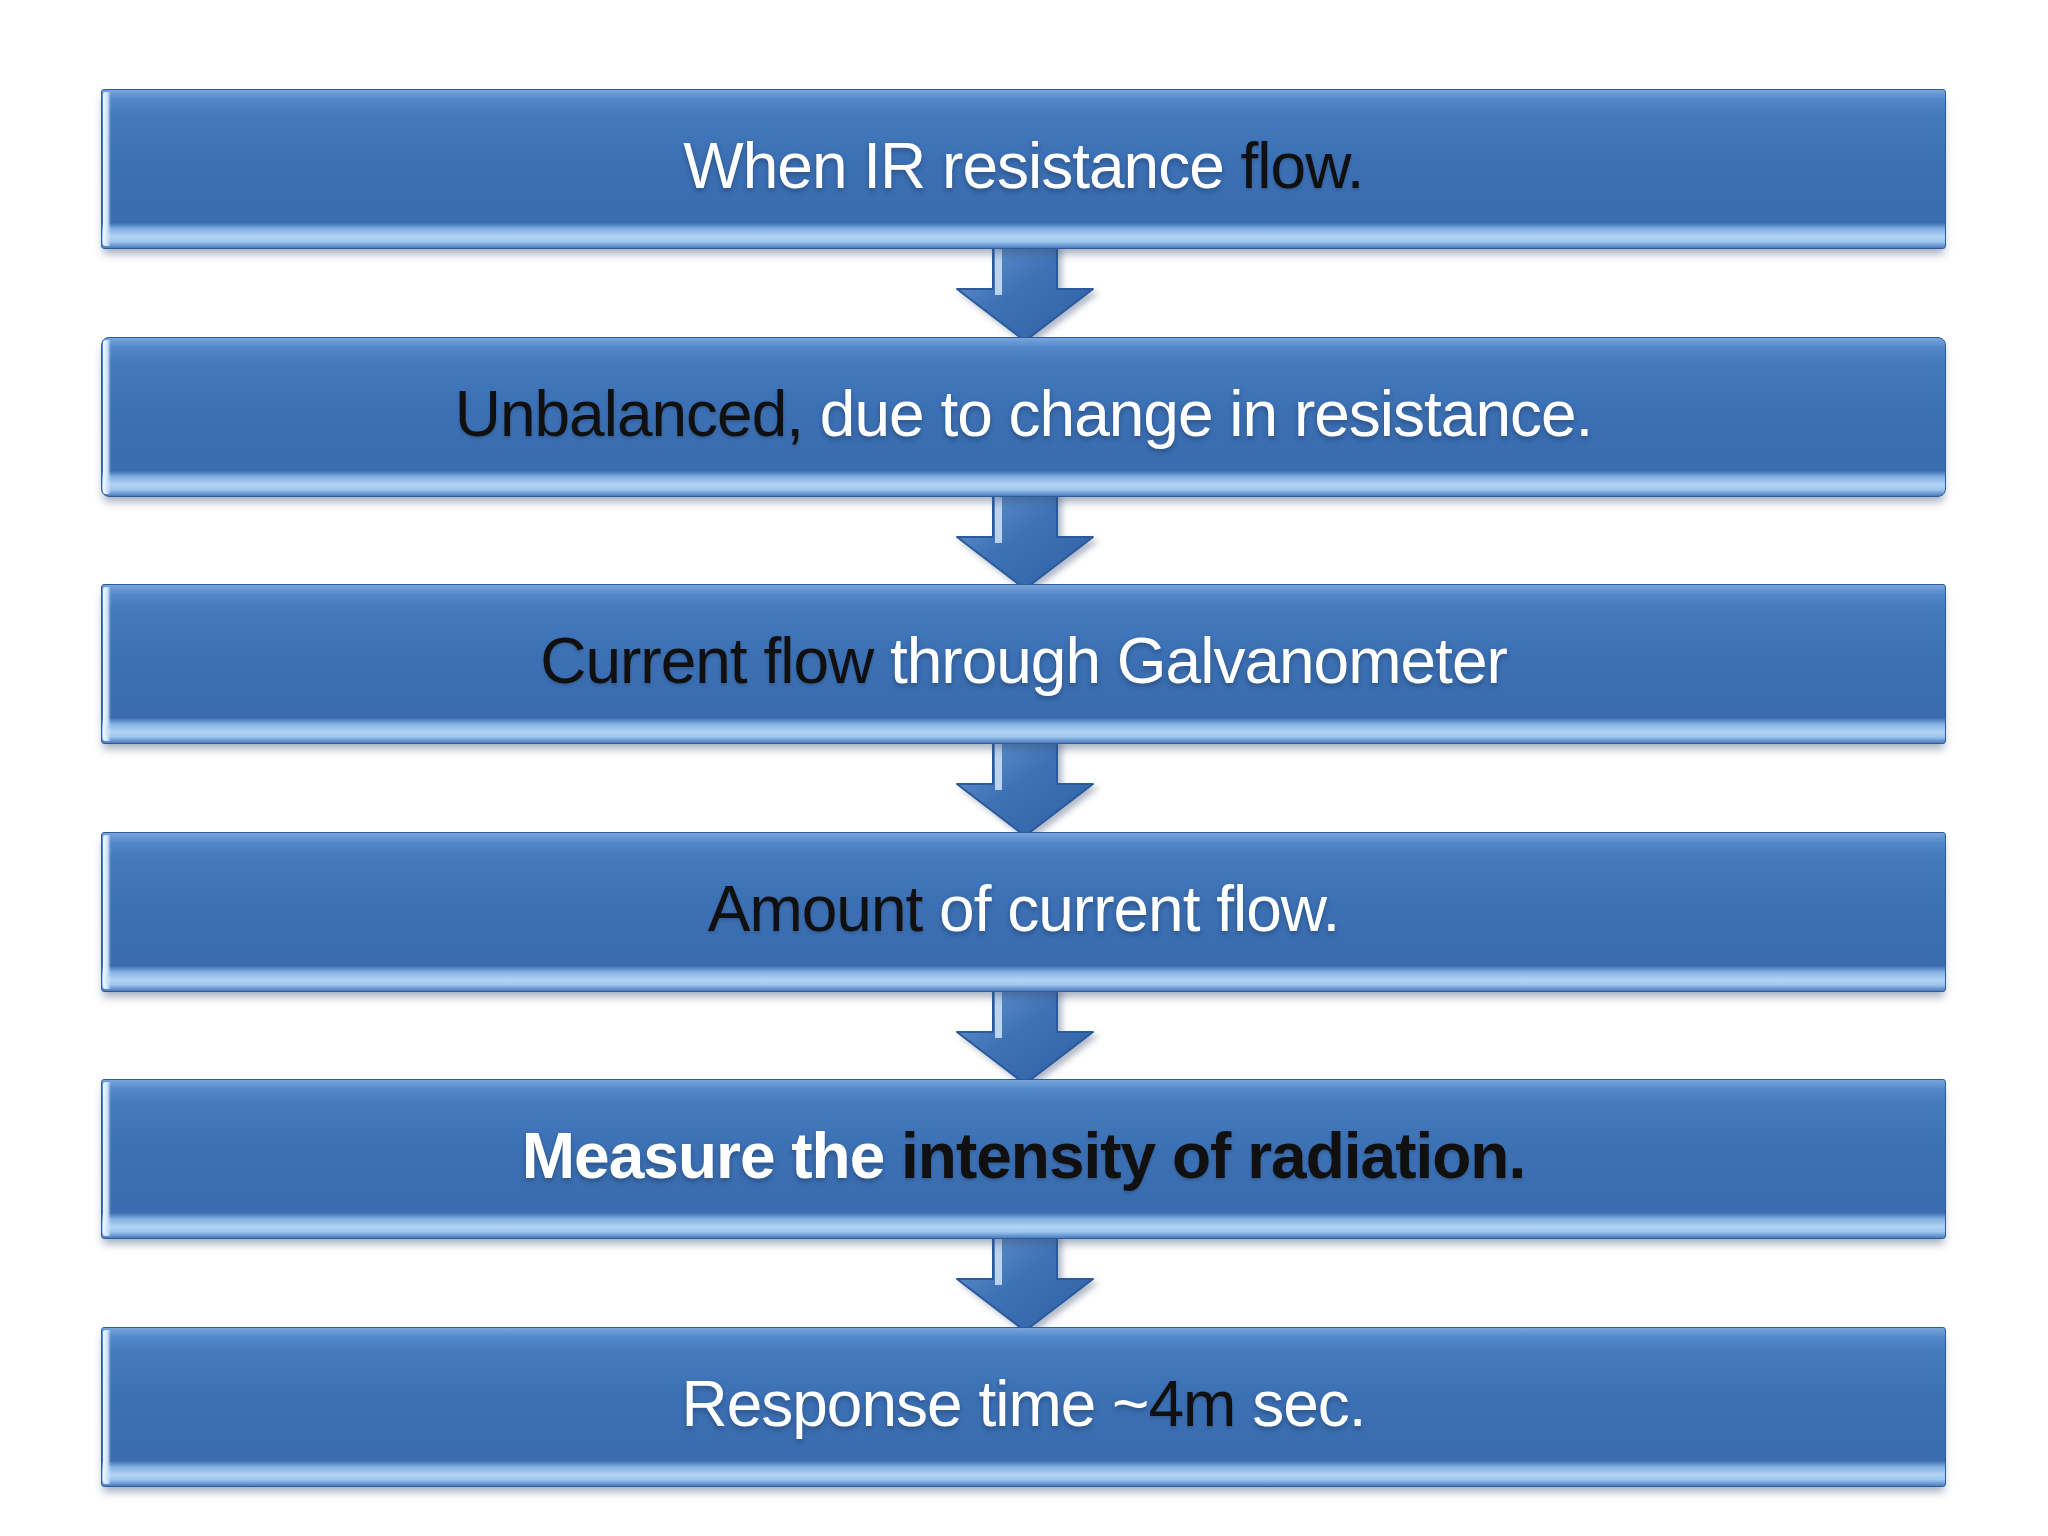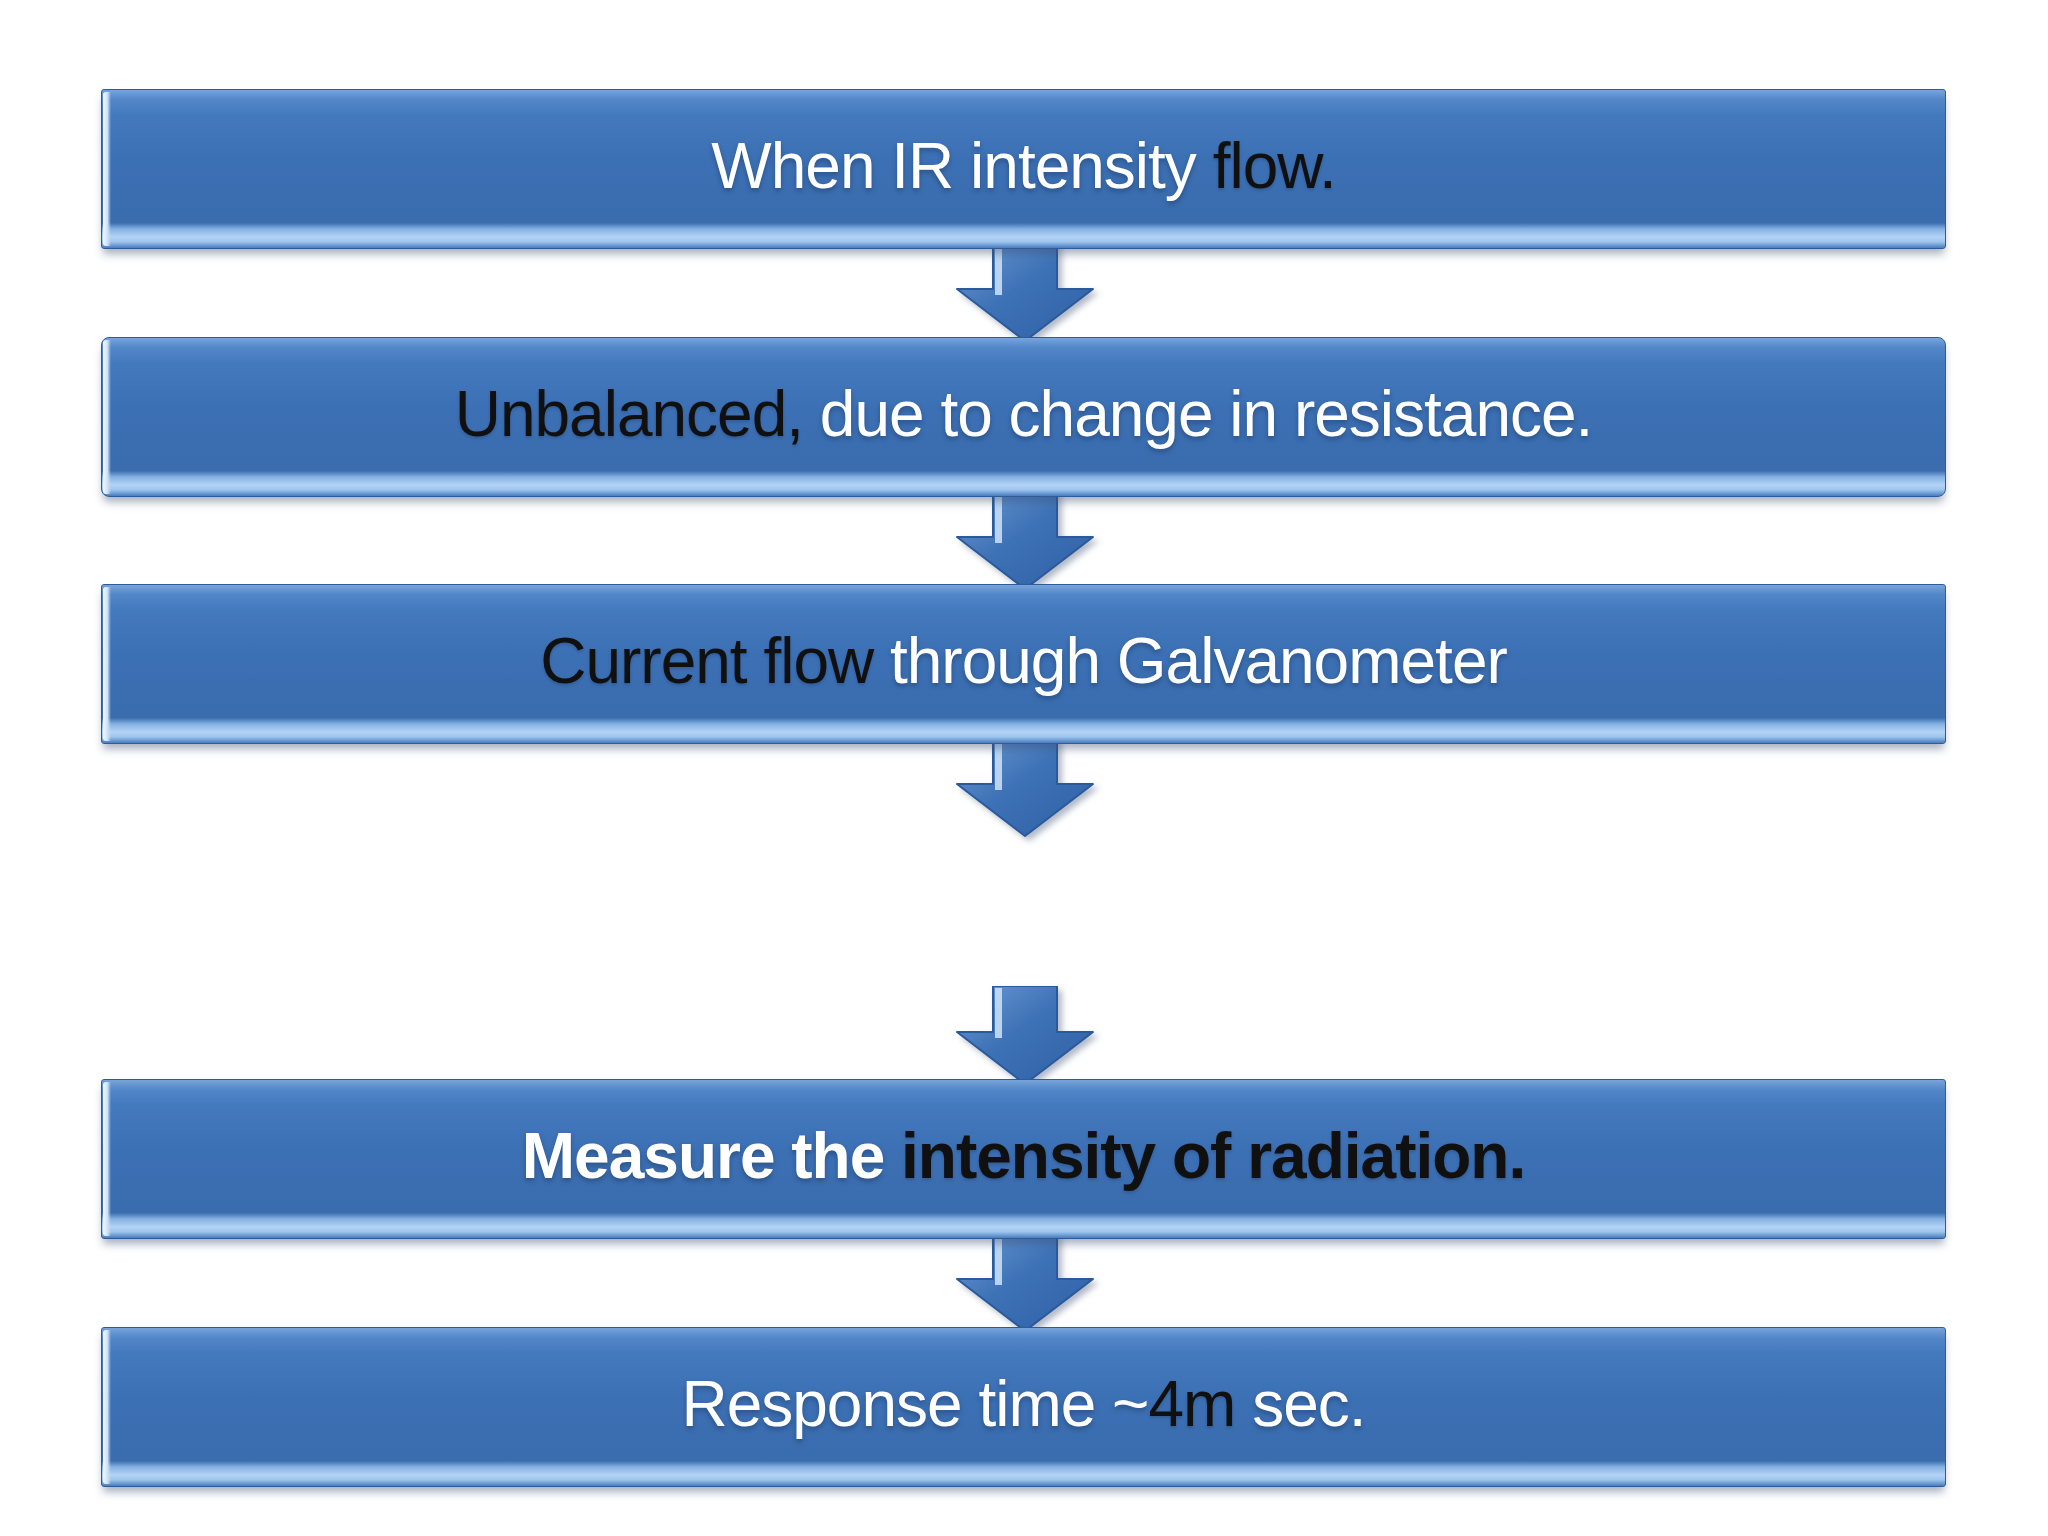--- a/index.html
+++ b/index.html
@@ -94,27 +94,30 @@
   #arrow-2 { top: 738px; }
   #arrow-3 { top: 986px; }
   #arrow-4 { top: 1233px; }
 </style>
 </head>
 <body>
 
 <div class="slide">
 
   <div class="step" id="step-0">
-    <div class="step-text"><span class="seg-white">When IR intensity </span><span class="seg-black">flow.</span></div>
+    <div class="step-text"><span class="seg-white">When IR resistance </span><span class="seg-black">flow.</span></div>
   </div>
   <div class="step" id="step-1">
     <div class="step-text"><span class="seg-black">Unbalanced,</span><span class="seg-white"> due to change in resistance.</span></div>
   </div>
   <div class="step" id="step-2">
     <div class="step-text"><span class="seg-black">Current flow </span><span class="seg-white">through Galvanometer</span></div>
+  </div>
+  <div class="step" id="step-3">
+    <div class="step-text"><span class="seg-black">Amount </span><span class="seg-white">of current flow.</span></div>
   </div>
   <div class="step" id="step-4">
     <div class="step-text"><span class="seg-white">Measure the </span><span class="seg-black">intensity of radiation.</span></div>
   </div>
   <div class="step" id="step-5">
     <div class="step-text"><span class="seg-white">Response time ~</span><span class="seg-black">4m</span><span class="seg-white"> sec.</span></div>
   </div>
 
   <div class="arrow" id="arrow-0">
     <svg viewBox="0 0 140 100" xmlns="http://www.w3.org/2000/svg">

